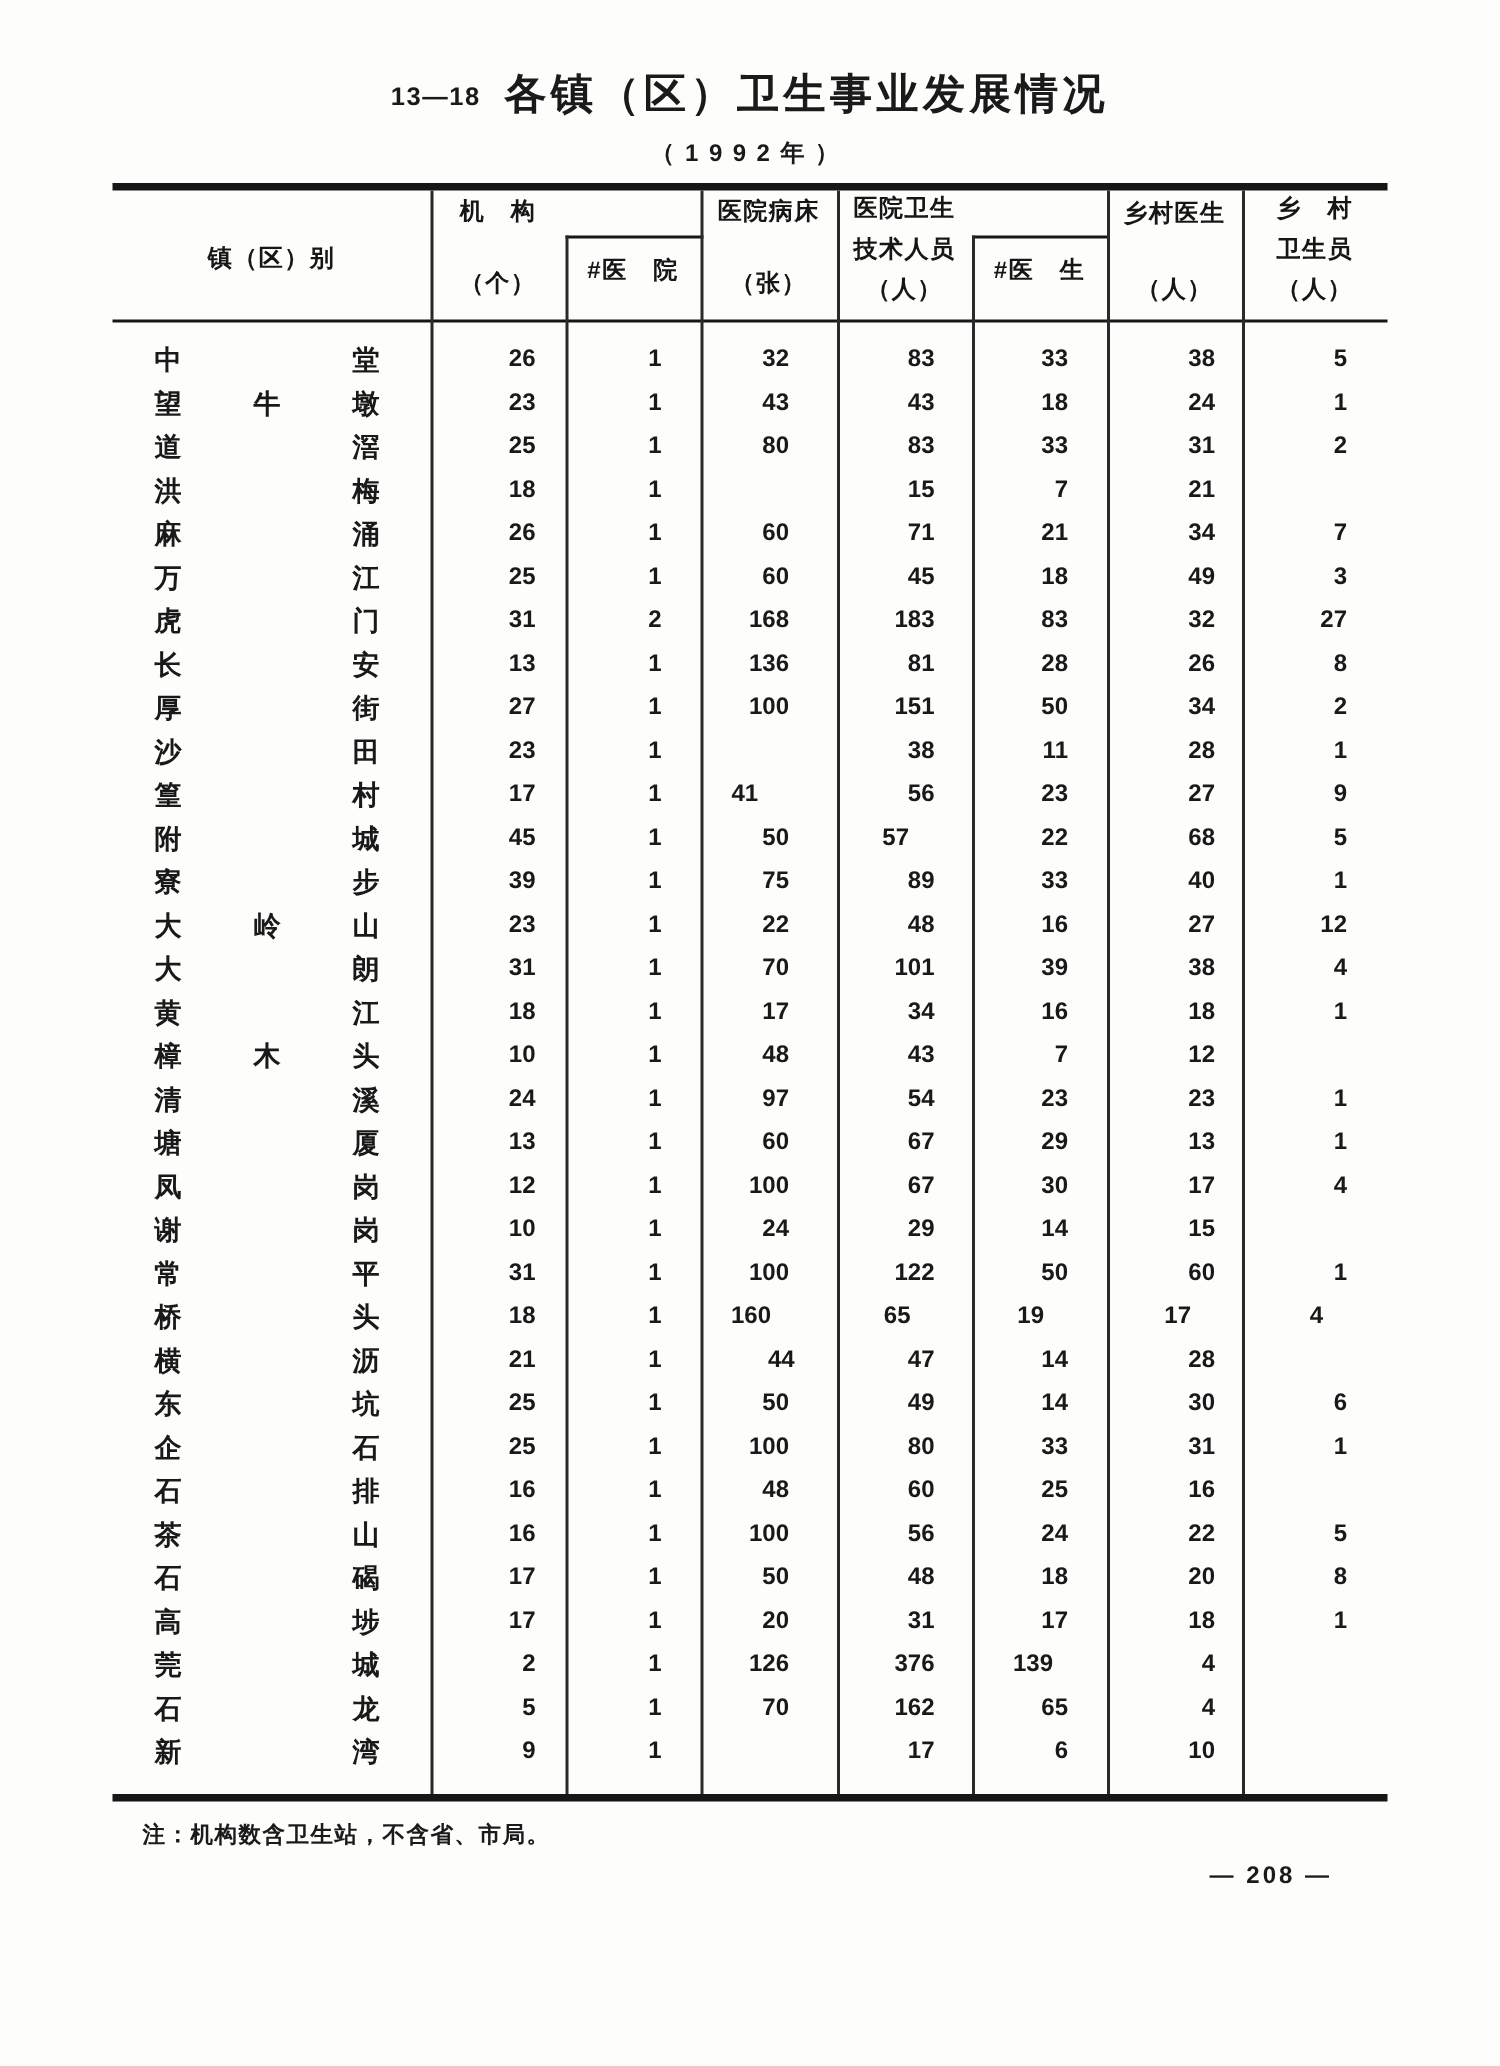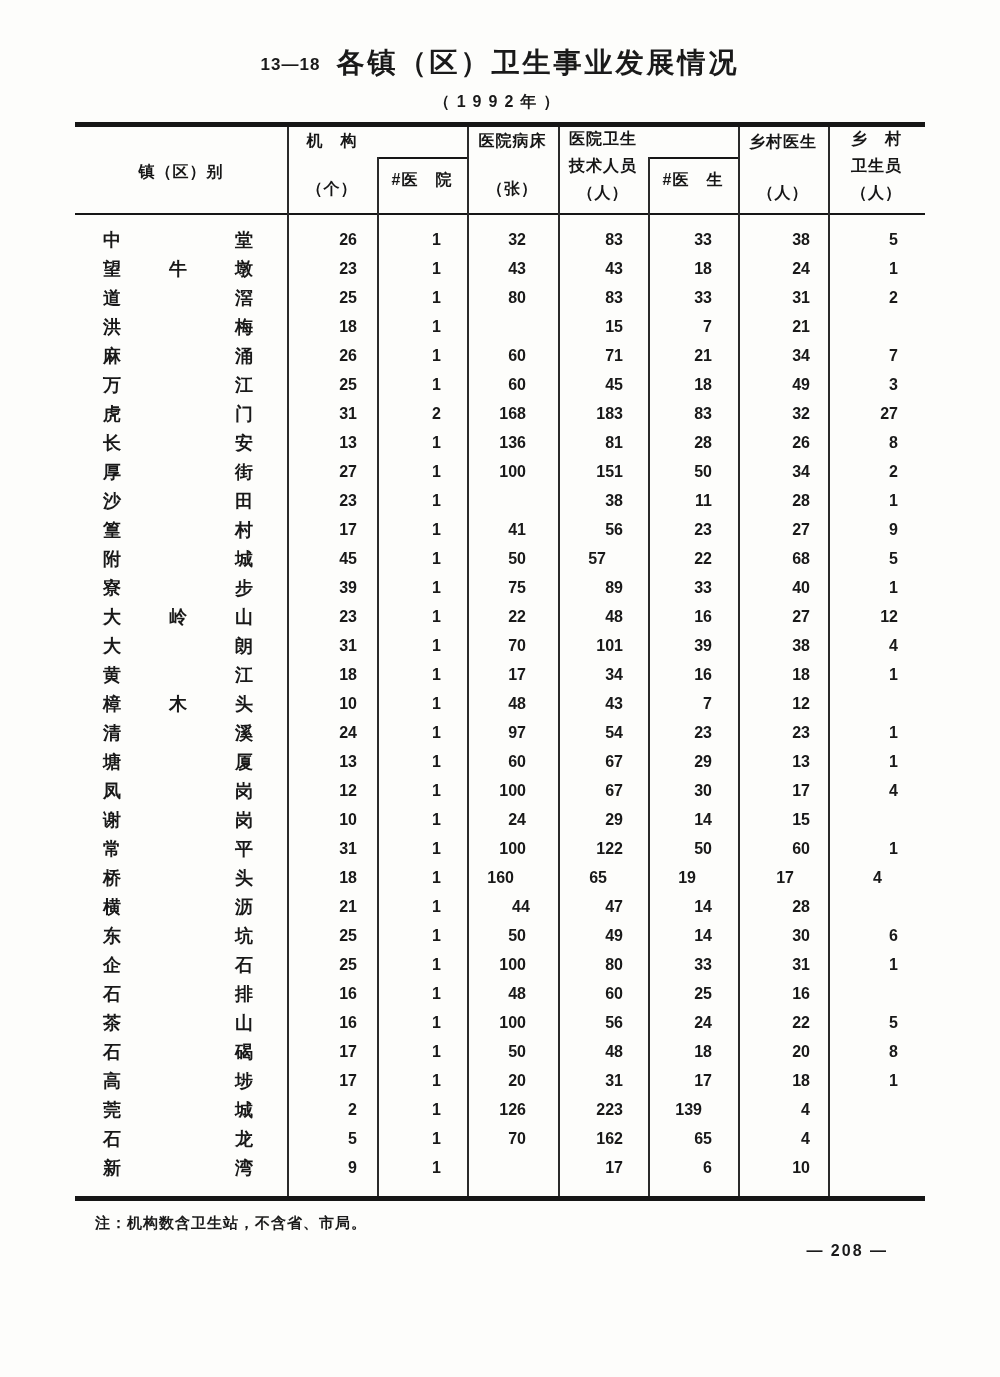--- a/index.html
+++ b/index.html
@@ -204,21 +204,21 @@
           <div class="cell num" style="width: 91px; box-sizing: border-box; padding-right: 32px;"></div>
           <div class="cell num" style="width: 90px; box-sizing: border-box; padding-right: 25px;">38</div>
           <div class="cell num" style="width: 90px; box-sizing: border-box; padding-right: 26px;">11</div>
           <div class="cell num" style="width: 90px; box-sizing: border-box; padding-right: 18px;">28</div>
           <div class="cell num" style="width: 97px; box-sizing: border-box; padding-right: 27px;">1</div>
         </div>
         <div class="row">
           <div class="cell name-cell" style="width: 212px;"><span class="name-span">篁村</span></div>
           <div class="cell num" style="width: 90px; box-sizing: border-box; padding-right: 20px;">17</div>
           <div class="cell num" style="width: 90px; box-sizing: border-box; padding-right: 26px;">1</div>
-          <div class="cell num" style="width: 91px; box-sizing: border-box; padding-right: 32px;">41</div>
+          <div class="cell num" style="width: 91px; box-sizing: border-box; padding-right: 32px; text-align: center;">41</div>
           <div class="cell num" style="width: 90px; box-sizing: border-box; padding-right: 25px;">56</div>
           <div class="cell num" style="width: 90px; box-sizing: border-box; padding-right: 26px;">23</div>
           <div class="cell num" style="width: 90px; box-sizing: border-box; padding-right: 18px;">27</div>
           <div class="cell num" style="width: 97px; box-sizing: border-box; padding-right: 27px;">9</div>
         </div>
         <div class="row">
           <div class="cell name-cell" style="width: 212px;"><span class="name-span">附城</span></div>
           <div class="cell num" style="width: 90px; box-sizing: border-box; padding-right: 20px;">45</div>
           <div class="cell num" style="width: 90px; box-sizing: border-box; padding-right: 26px;">1</div>
           <div class="cell num" style="width: 91px; box-sizing: border-box; padding-right: 32px;">50</div>
@@ -405,21 +405,21 @@
           <div class="cell num" style="width: 90px; box-sizing: border-box; padding-right: 25px;">31</div>
           <div class="cell num" style="width: 90px; box-sizing: border-box; padding-right: 26px;">17</div>
           <div class="cell num" style="width: 90px; box-sizing: border-box; padding-right: 18px;">18</div>
           <div class="cell num" style="width: 97px; box-sizing: border-box; padding-right: 27px;">1</div>
         </div>
         <div class="row">
           <div class="cell name-cell" style="width: 212px;"><span class="name-span">莞城</span></div>
           <div class="cell num" style="width: 90px; box-sizing: border-box; padding-right: 20px;">2</div>
           <div class="cell num" style="width: 90px; box-sizing: border-box; padding-right: 26px;">1</div>
           <div class="cell num" style="width: 91px; box-sizing: border-box; padding-right: 32px;">126</div>
-          <div class="cell num" style="width: 90px; box-sizing: border-box; padding-right: 25px;">223</div>
+          <div class="cell num" style="width: 90px; box-sizing: border-box; padding-right: 25px;">376</div>
           <div class="cell num" style="width: 90px; box-sizing: border-box; padding-right: 36px;">139</div>
           <div class="cell num" style="width: 90px; box-sizing: border-box; padding-right: 18px;">4</div>
           <div class="cell num" style="width: 97px; box-sizing: border-box; padding-right: 27px;"></div>
         </div>
         <div class="row">
           <div class="cell name-cell" style="width: 212px;"><span class="name-span">石龙</span></div>
           <div class="cell num" style="width: 90px; box-sizing: border-box; padding-right: 20px;">5</div>
           <div class="cell num" style="width: 90px; box-sizing: border-box; padding-right: 26px;">1</div>
           <div class="cell num" style="width: 91px; box-sizing: border-box; padding-right: 32px;">70</div>
           <div class="cell num" style="width: 90px; box-sizing: border-box; padding-right: 25px;">162</div>

